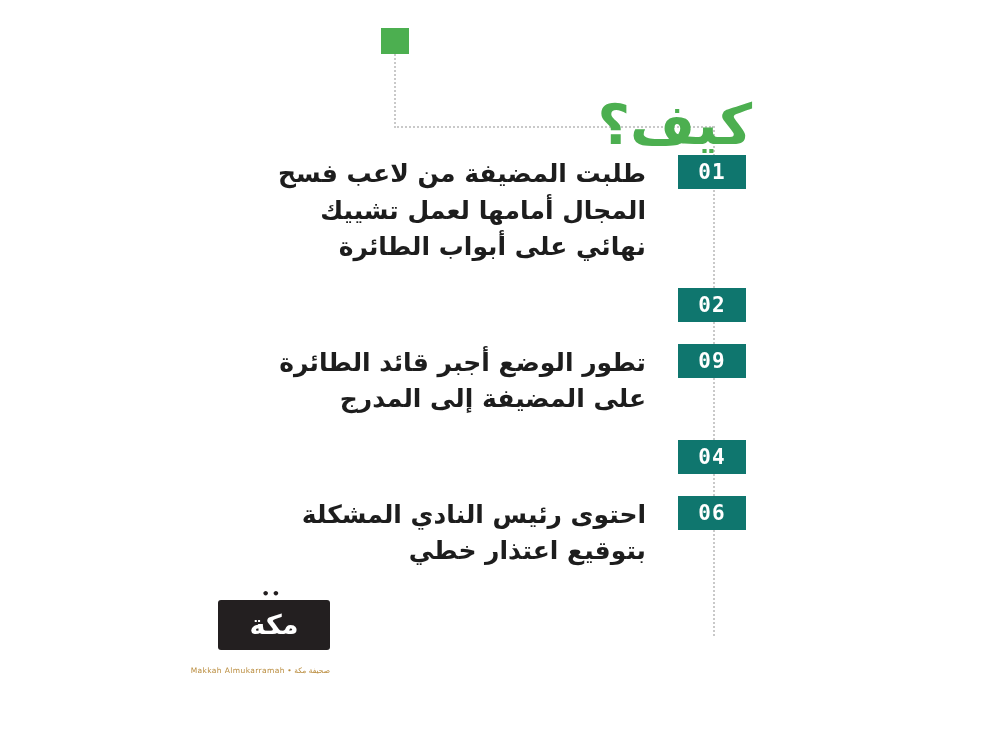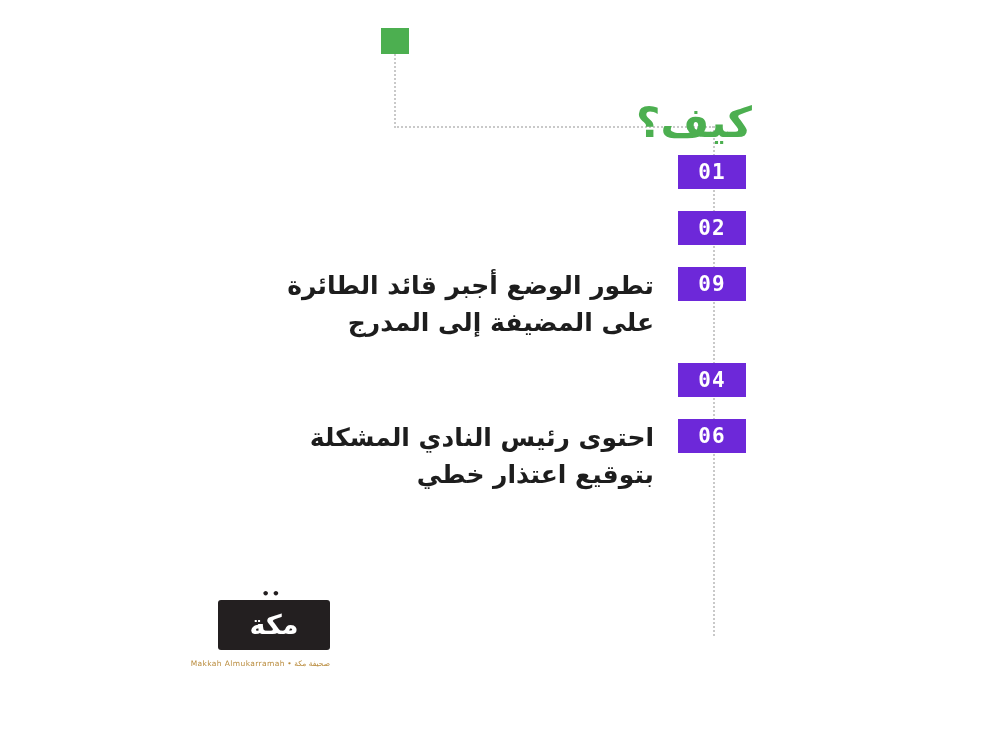--- a/index.html
+++ b/index.html
@@ -57,27 +57,26 @@
     width: 0;
     height: 510px;
     border-left: 2px dotted #c9c9c9;
   }
 
   
   .title {
     position: absolute;
     right: 248px;
     top: 92px;
-    font-size: 42px;
+    font-size: 56px;
     font-weight: bold;
     color: #4CAF50;
     letter-spacing: -1px;
     direction: rtl;
     white-space: nowrap;
-    margin-top: 6px;
   }
 
   
   .steps {
     position: absolute;
     left: 0;
     top: 155px;
     width: 1000px;
   }
   .step {
@@ -86,30 +85,30 @@
     flex-direction: row;
     align-items: flex-start;
     justify-content: flex-start;
     margin-bottom: 22px;
     direction: rtl;
   }
   .step-badge {
     flex: 0 0 auto;
     width: 68px;
     height: 34px;
-    background: #6d28d9;
+    background: #0f766e;
     color: #ffffff;
     font-size: 21px;
     font-weight: bold;
     letter-spacing: 1px;
     display: flex;
     align-items: center;
     justify-content: center;
     margin-right: 254px;
-    margin-left: 24px;
+    margin-left: 32px;
     font-family: "DejaVu Sans Mono", "Liberation Mono", monospace;
   }
   .step-text {
     flex: 0 1 auto;
     max-width: 380px;
     text-align: right;
     direction: rtl;
     font-size: 25px;
     line-height: 1.46;
     color: #1d1d1d;
@@ -143,21 +142,21 @@
     left: 50px;
     top: -10px;
     width: 14px;
     height: 7px;
     color: #231f20;
     font-size: 13px;
     line-height: 7px;
     letter-spacing: 2px;
   }
   .logo-sub {
-    margin-top: 9px;
+    margin-top: 16px;
     font-size: 7.5px;
     color: #b98b3c;
     letter-spacing: 0.4px;
     direction: rtl;
     white-space: nowrap;
   }
 </style>
 </head>
 <body>
 
@@ -167,20 +166,21 @@
   <div class="dot-v-top"></div>
   <div class="dot-h-top"></div>
   <div class="spine"></div>
 
   <div class="title">كيف؟</div>
 
   <div class="steps">
 
     <div class="step">
       <div class="step-badge">01</div>
+      <div class="step-text">طلبت المضيفة من لاعب فسح المجال أمامها لعمل تشييك نهائي على أبواب الطائرة</div>
     </div>
 
     <div class="step">
       <div class="step-badge">02</div>
     </div>
 
     <div class="step">
       <div class="step-badge">09</div>
       <div class="step-text">تطور الوضع أجبر قائد الطائرة على المضيفة إلى المدرج</div>
     </div>

